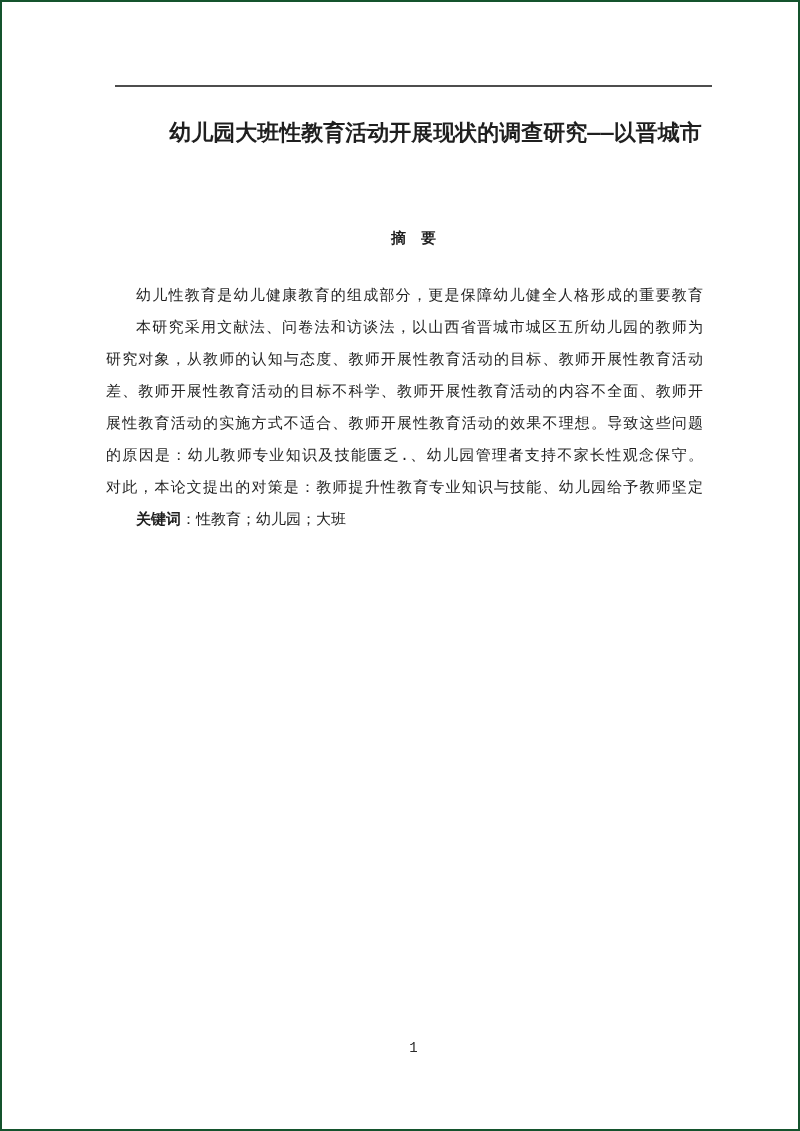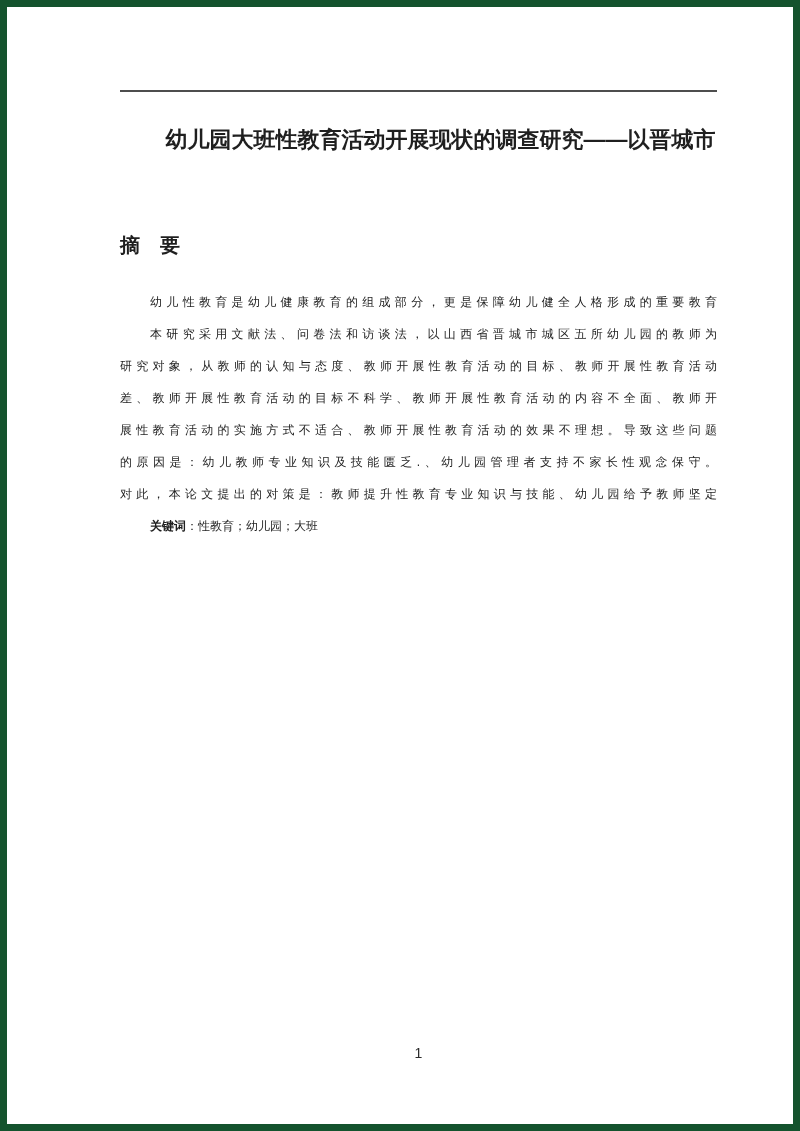--- a/index.html
+++ b/index.html
@@ -2,22 +2,22 @@
 <html><head>
 <meta charset="utf-8">
 <style>
   * { margin: 0; padding: 0; box-sizing: border-box; }
   html, body { background: #ffffff; }
   .page {
     position: relative;
     width: 800px;
     height: 1131px;
     background: #ffffff;
-    border: 7px solid #14532d;
-    font-family: Liberation Sans, sans-serif;
+    border: 2px solid #14532d;
+    font-family: Liberation Mono, monospace;
     color: #1f1f1f;
     overflow: hidden;
   }
   .rule {
     position: absolute;
     left: 113px;
     top: 83px;
     width: 597px;
     height: 2px;
     background: #4d4d4d;
@@ -31,30 +31,31 @@
     font-weight: bold;
     text-align: center;
   }
   .title-line { line-height: 50px; }
   .title-indent { text-indent: 44px; }
   .abstract-heading {
     position: absolute;
     left: 113px;
     top: 224px;
     width: 597px;
-    font-size: 20px;
+    text-align: center;
+    font-size: 15px;
     font-weight: bold;
     line-height: 28px;
   }
   .body-text {
     position: absolute;
-    left: 113px;
+    left: 104px;
     top: 279px;
     width: 597px;
-    font-size: 12px;
+    font-size: 15px;
   }
   .tline {
     height: 32px;
     line-height: 32px;
     text-align: left;
     white-space: normal;
   }
   .jline {
     text-align: justify;
     text-align-last: justify;

